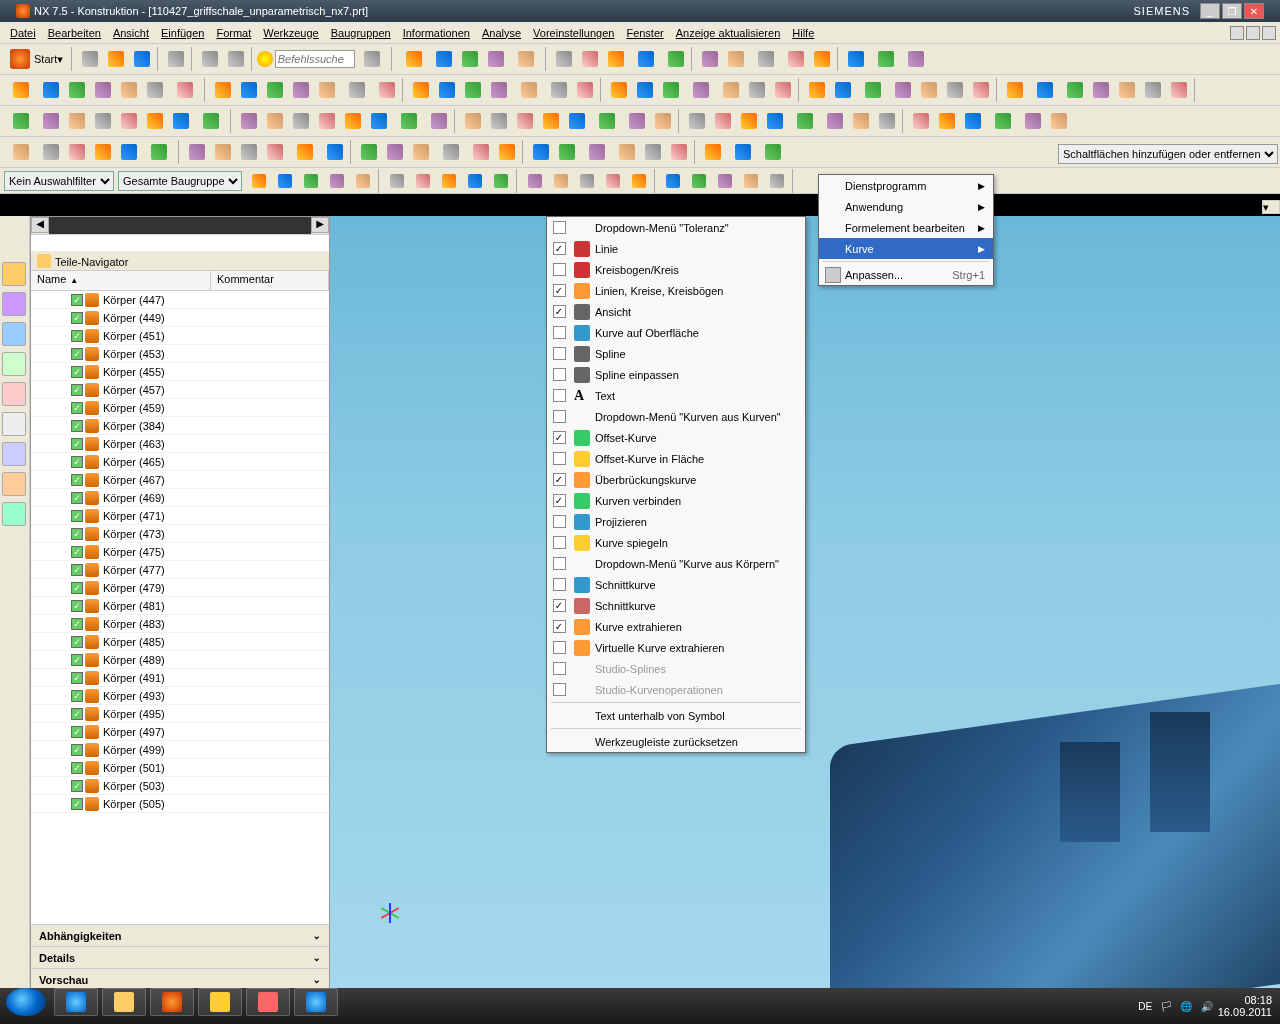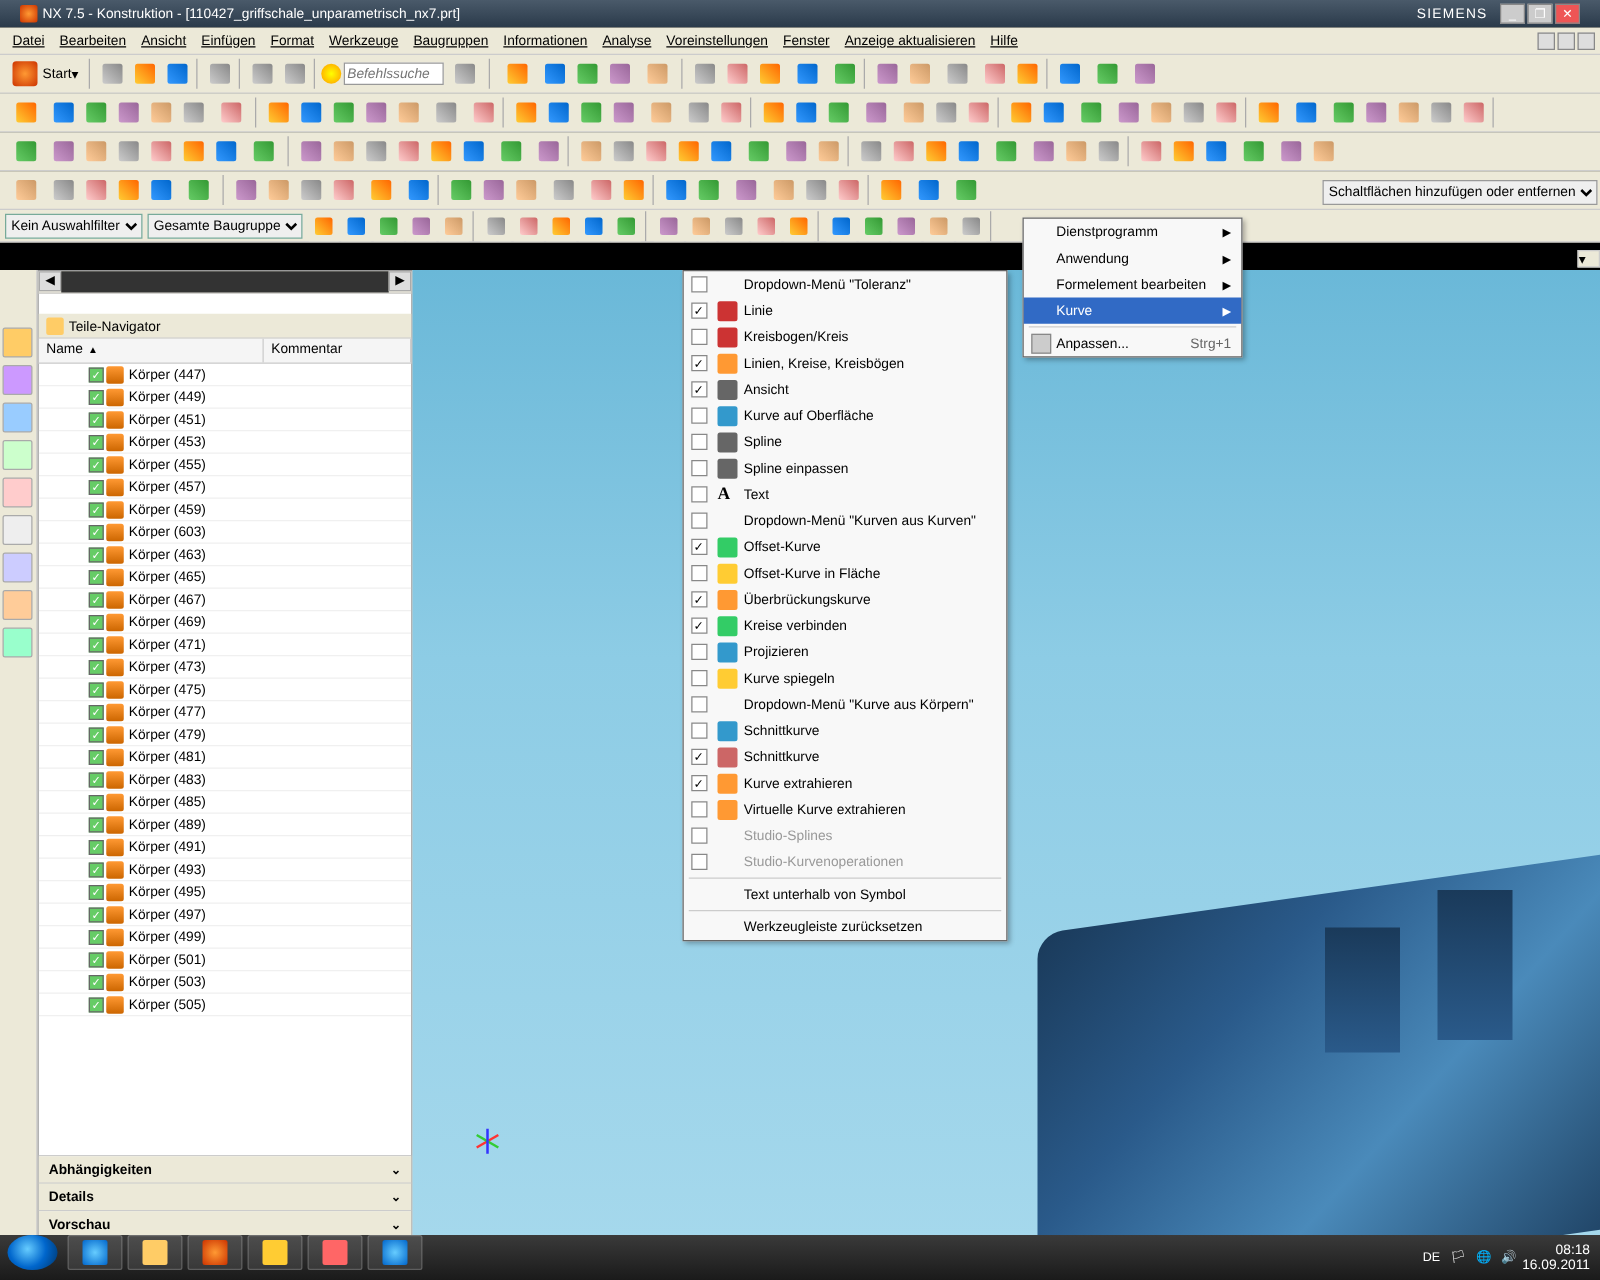--- a/index.html
+++ b/index.html
@@ -690,21 +690,21 @@
           <span>Körper (457)</span>
         </div>
         <div class="navrow">
           <div class="chk">✓</div>
           <div class="bicon"></div>
           <span>Körper (459)</span>
         </div>
         <div class="navrow">
           <div class="chk">✓</div>
           <div class="bicon"></div>
-          <span>Körper (603)</span>
+          <span>Körper (384)</span>
         </div>
         <div class="navrow">
           <div class="chk">✓</div>
           <div class="bicon"></div>
           <span>Körper (463)</span>
         </div>
         <div class="navrow">
           <div class="chk">✓</div>
           <div class="bicon"></div>
           <span>Körper (465)</span>
@@ -980,21 +980,21 @@
       </div>
       <span class="text">Überbrückungskurve</span>
     </div>
     <div class="ctxrow">
       <div class="chkcol">
         <div class="chkbox">✓</div>
       </div>
       <div class="iconcol">
         <div class="micon" style="background:#3c6;border-radius:2px"></div>
       </div>
-      <span class="text">Kreise verbinden</span>
+      <span class="text">Kurven verbinden</span>
     </div>
     <div class="ctxrow">
       <div class="chkcol">
         <div class="chkbox"></div>
       </div>
       <div class="iconcol">
         <div class="micon" style="background:#39c;border-radius:2px"></div>
       </div>
       <span class="text">Projizieren</span>
     </div>

